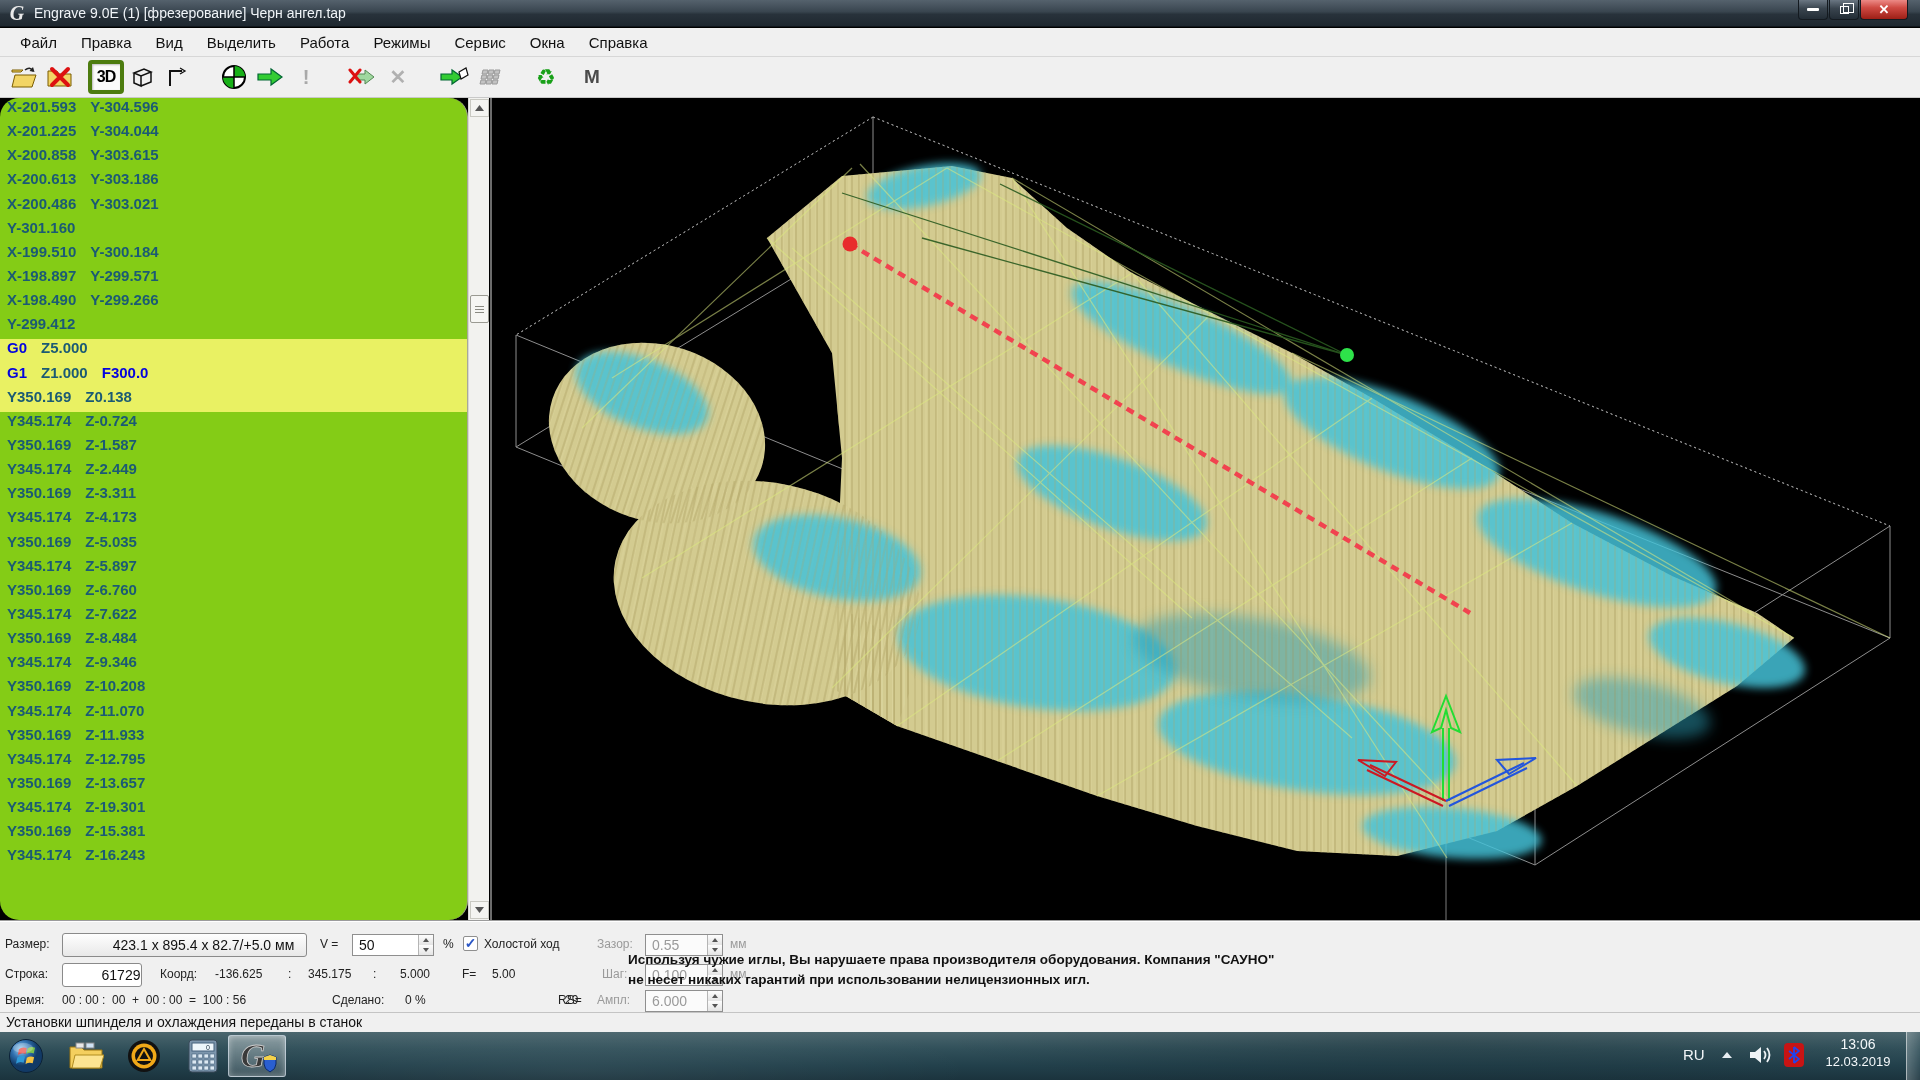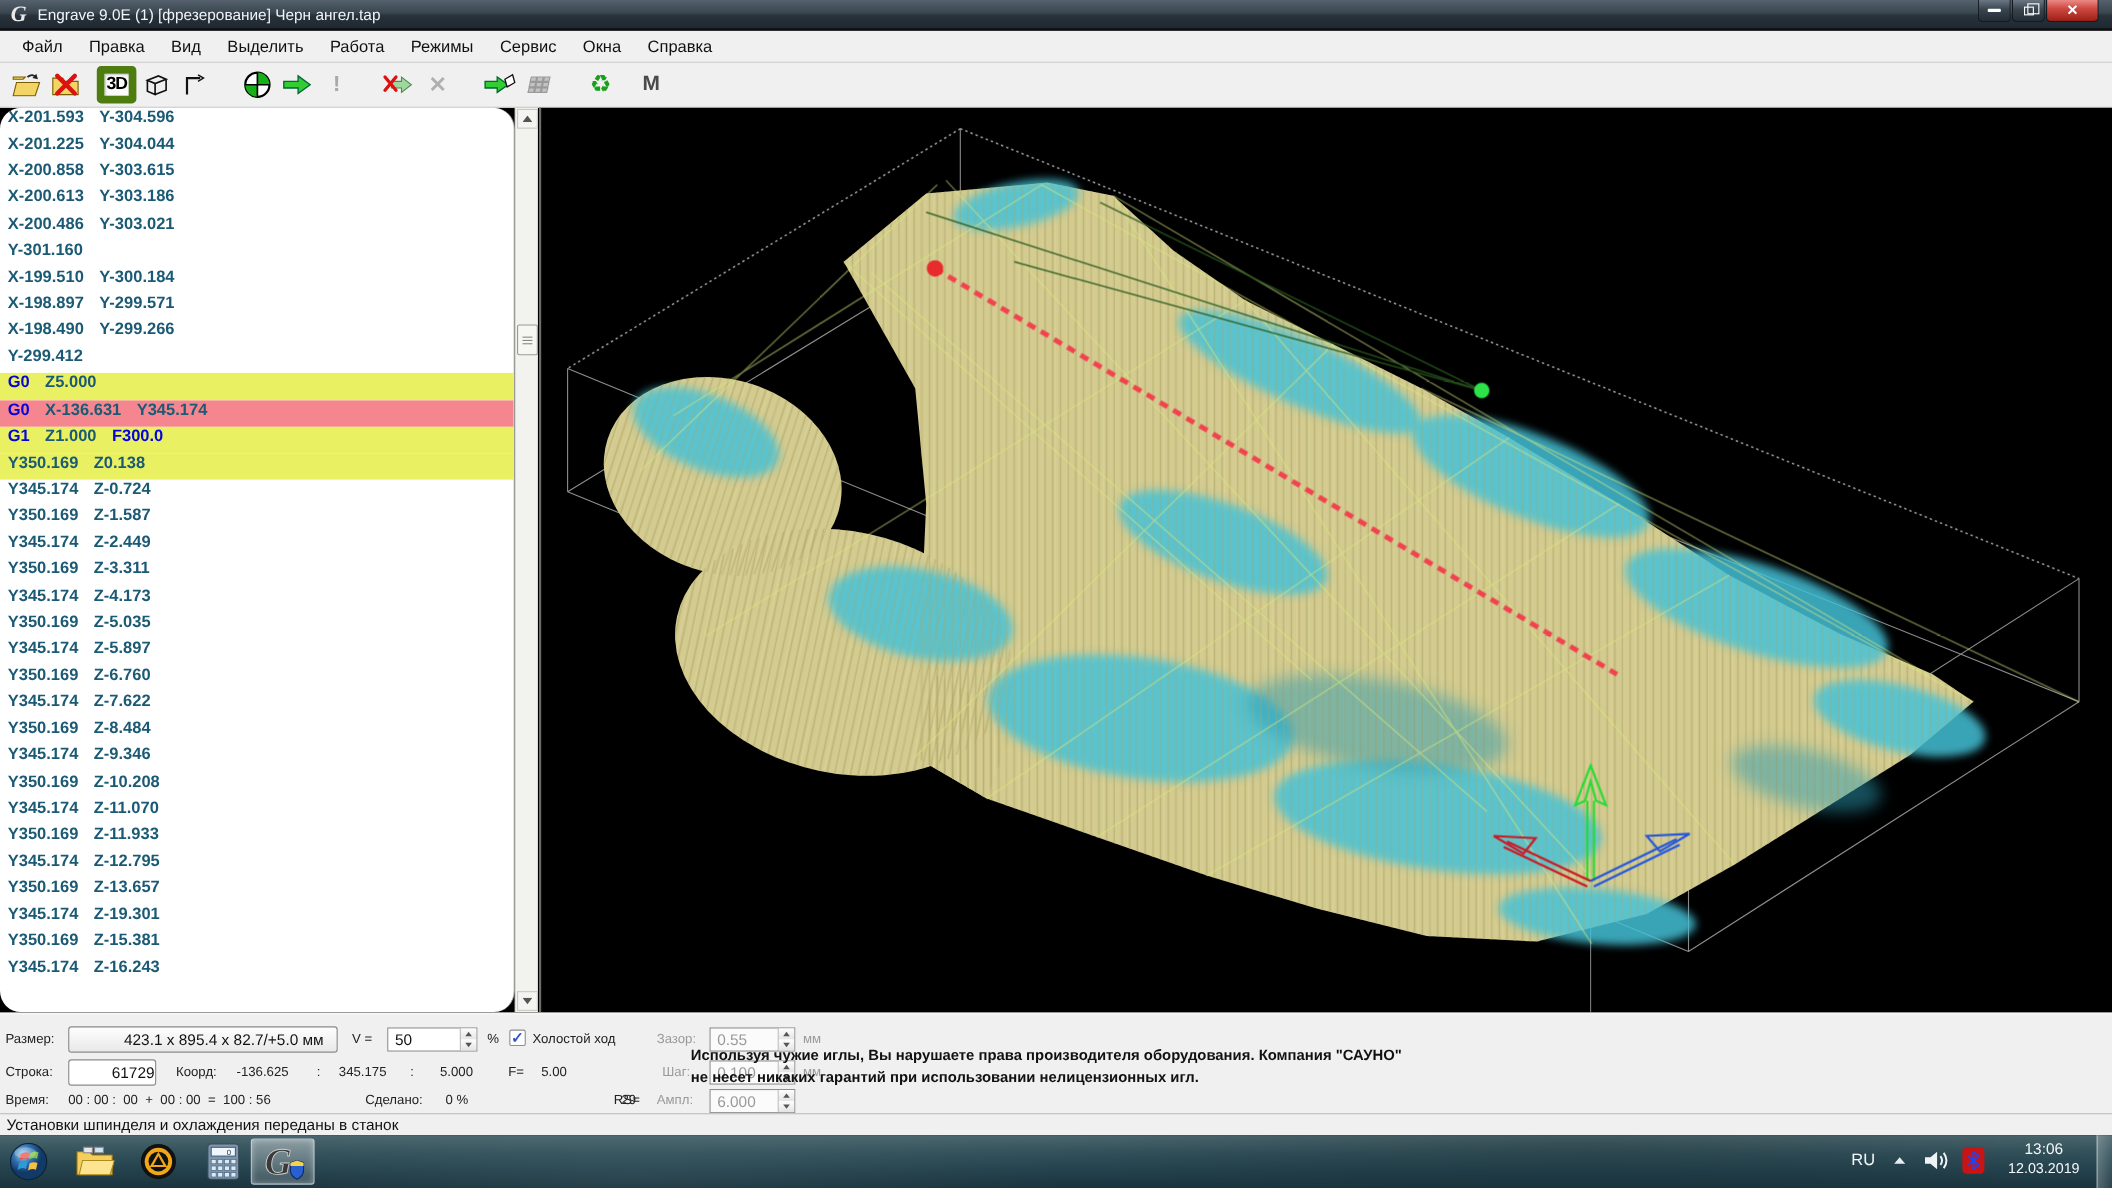--- a/index.html
+++ b/index.html
@@ -29,32 +29,32 @@
   
   .menubar { position:absolute; left:0; top:28px; width:1920px; height:29px; background:#f0f0f0;
     border-bottom:1px solid #d7d7d7; display:flex; align-items:center; padding-left:8px; }
   .menu-item { font-size:15px; color:#111; padding:4px 12px; }
 
   
   .toolbar { position:absolute; left:0; top:57px; width:1920px; height:41px; background:#f0f0f0;
     border-bottom:1px solid #c9c9c9; display:flex; align-items:center; padding-left:6px; }
   .tbtn { width:36px; height:34px; display:flex; align-items:center; justify-content:center;
     border:1px solid transparent; border-radius:3px; position:relative; }
-  .tbtn.pressed { border:7px solid #4d7c0f; background:#fbfbfb;
+  .tbtn.pressed { border:4px solid #4d7c0f; background:#fbfbfb;
     box-shadow:inset 1px 1px 2px rgba(0,0,0,.25); border-radius:4px;}
   .tsep { width:10px; height:1px; }
   .glyph3d { font:700 16px "Liberation Sans",sans-serif; color:#000; letter-spacing:-1px;}
   .glyphM  { font:700 19px "Liberation Sans",sans-serif; color:#4a4a4a; }
   .glyphEx { font:700 20px "Liberation Sans",sans-serif; color:#a9a9a9; }
   .glyphXX { font:700 20px "Liberation Sans",sans-serif; color:#b0b0b0; }
   .glyphRe { font:400 22px "DejaVu Sans",sans-serif; color:#18a018; }
 
   
   .gcode-panel { position:absolute; left:0; top:98px; width:468px; height:822px;
-    background:#ffffff; border-right:1px solid #a8a89a; overflow:hidden;border-radius:19px; }
+    background:#84cc16; border-right:1px solid #a8a89a; overflow:hidden;border-radius:19px; }
   .grow { height:24.15px; line-height:24.15px; padding-left:7px; font:700 15px "Liberation Sans",sans-serif;
     white-space:nowrap; }
   .grow span { margin-right:14px; }
   .tok-c { color:#1b5a74; } .tok-g { color:#0404dd; }
   .bg-y { background:#e9f163; } .bg-p { background:#f5868f; }
 
   .vscroll { position:absolute; left:468px; top:98px; width:21px; height:822px; background:#f2f2ef;
     border-left:1px solid #d8d8d2; }
   .varrow { position:absolute; left:1px; width:19px; height:18px; background:#f4f4f1; border:1px solid #c9c9c2;
     display:flex;align-items:center;justify-content:center;}
@@ -242,21 +242,20 @@
       <div class="grow bg-n"><span class="tok-c">X-201.225</span><span class="tok-c">Y-304.044</span></div>
       <div class="grow bg-n"><span class="tok-c">X-200.858</span><span class="tok-c">Y-303.615</span></div>
       <div class="grow bg-n"><span class="tok-c">X-200.613</span><span class="tok-c">Y-303.186</span></div>
       <div class="grow bg-n"><span class="tok-c">X-200.486</span><span class="tok-c">Y-303.021</span></div>
       <div class="grow bg-n"><span class="tok-c">Y-301.160</span></div>
       <div class="grow bg-n"><span class="tok-c">X-199.510</span><span class="tok-c">Y-300.184</span></div>
       <div class="grow bg-n"><span class="tok-c">X-198.897</span><span class="tok-c">Y-299.571</span></div>
       <div class="grow bg-n"><span class="tok-c">X-198.490</span><span class="tok-c">Y-299.266</span></div>
       <div class="grow bg-n"><span class="tok-c">Y-299.412</span></div>
       <div class="grow bg-y"><span class="tok-g">G0</span><span class="tok-c">Z5.000</span></div>
-      <div class="grow bg-p"><span class="tok-g">G0</span><span class="tok-c">X-136.631</span><span class="tok-c">Y345.174</span></div>
       <div class="grow bg-y"><span class="tok-g">G1</span><span class="tok-c">Z1.000</span><span class="tok-g">F300.0</span></div>
       <div class="grow bg-y"><span class="tok-c">Y350.169</span><span class="tok-c">Z0.138</span></div>
       <div class="grow bg-n"><span class="tok-c">Y345.174</span><span class="tok-c">Z-0.724</span></div>
       <div class="grow bg-n"><span class="tok-c">Y350.169</span><span class="tok-c">Z-1.587</span></div>
       <div class="grow bg-n"><span class="tok-c">Y345.174</span><span class="tok-c">Z-2.449</span></div>
       <div class="grow bg-n"><span class="tok-c">Y350.169</span><span class="tok-c">Z-3.311</span></div>
       <div class="grow bg-n"><span class="tok-c">Y345.174</span><span class="tok-c">Z-4.173</span></div>
       <div class="grow bg-n"><span class="tok-c">Y350.169</span><span class="tok-c">Z-5.035</span></div>
       <div class="grow bg-n"><span class="tok-c">Y345.174</span><span class="tok-c">Z-5.897</span></div>
       <div class="grow bg-n"><span class="tok-c">Y350.169</span><span class="tok-c">Z-6.760</span></div>

